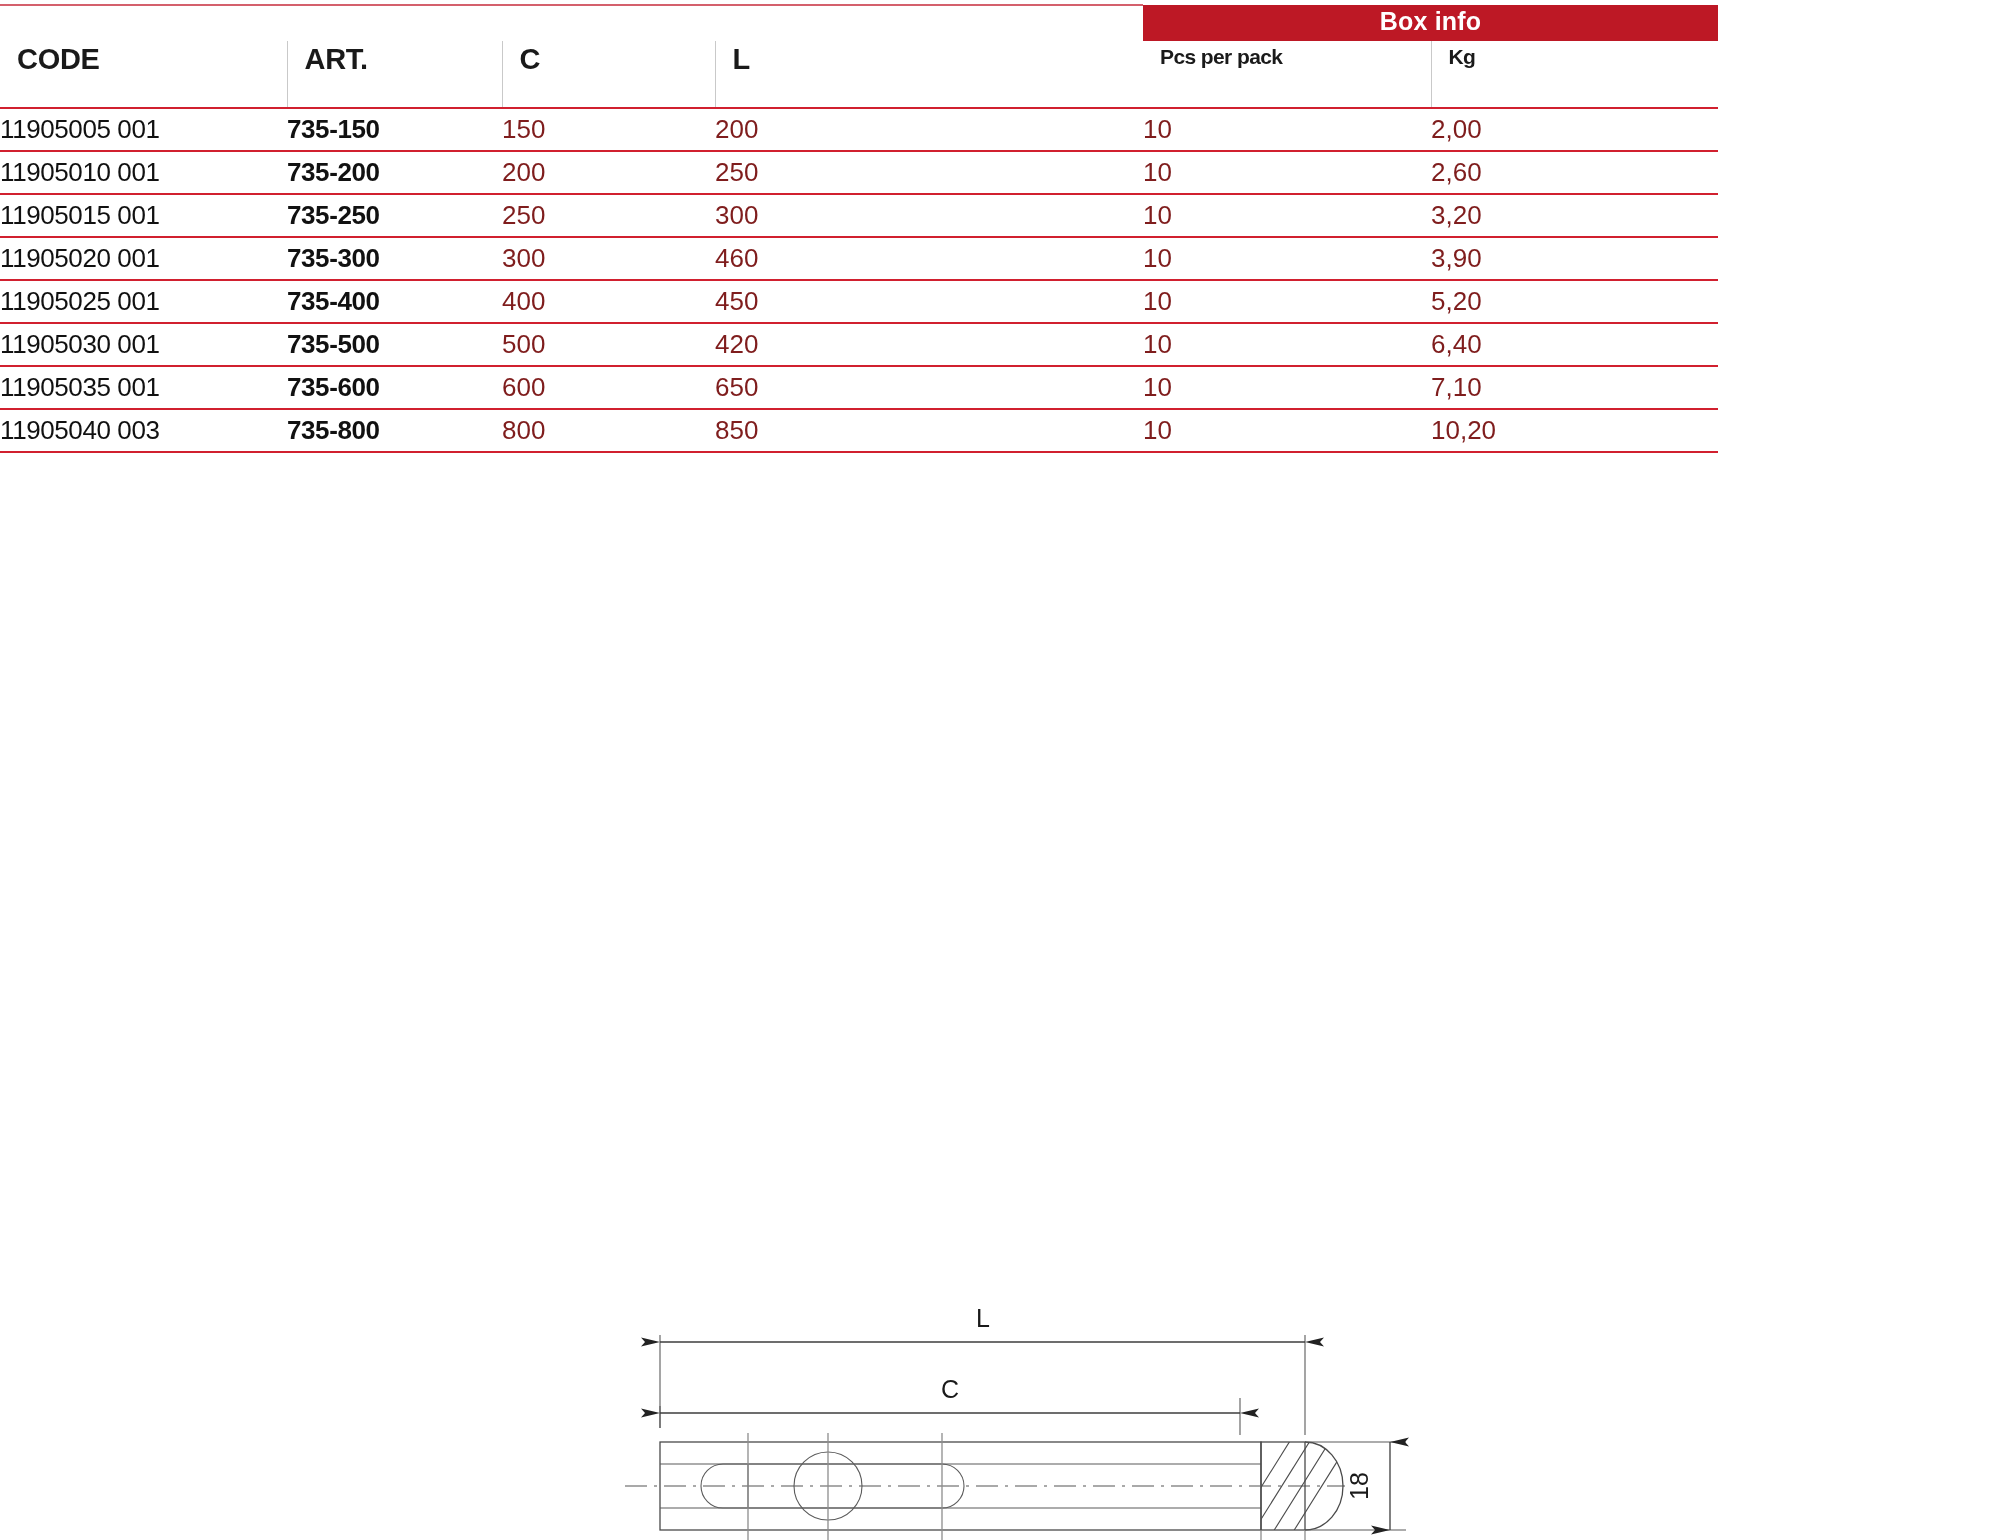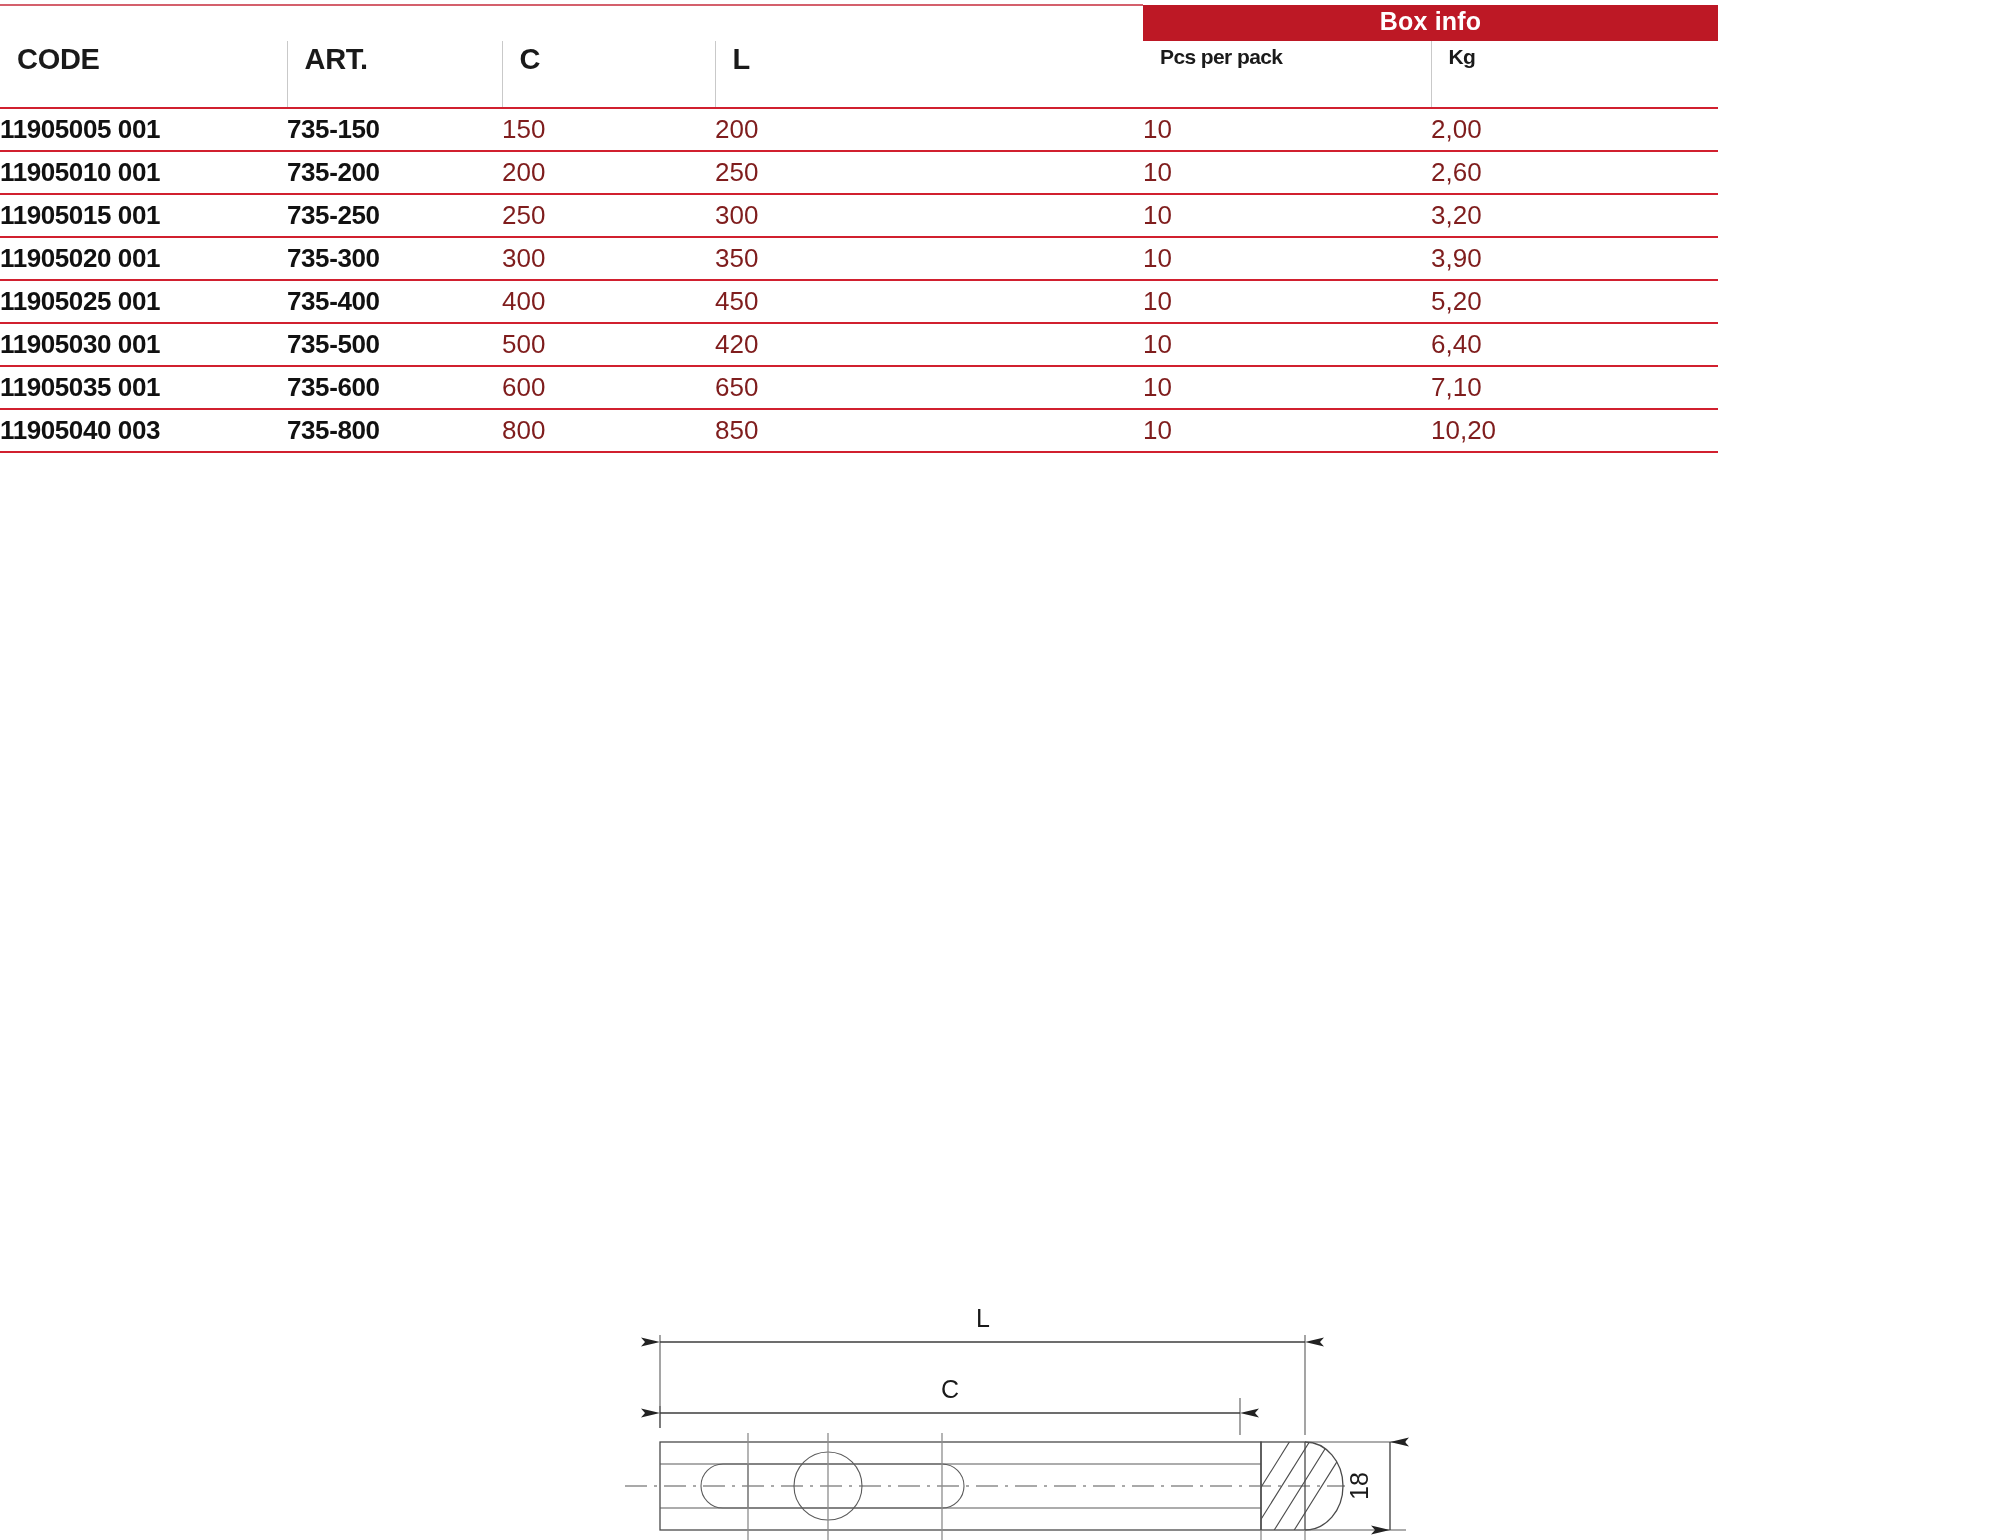--- a/index.html
+++ b/index.html
@@ -63,21 +63,21 @@
   tr.data-row td{
     height:41px;padding:0;
     border-top:2px solid #d1202f;
     background:#ffffff;
     vertical-align:middle;
   }
   tr.data-row.first td{border-top:2px solid #d1202f;}
   tr.bottom-rule td{height:0;border-top:2px solid #d1202f;padding:0;}
 
   .cell-code{
-    font-weight:bold;font-size:26px;padding-left:17px;
+    font-weight:normal;font-size:26px;padding-left:17px;
     letter-spacing:-0.4px;white-space:nowrap;color:#111;
   }
   .cell-art{
     font-weight:bold;font-size:26px;padding-left:17px;
     letter-spacing:-0.4px;white-space:nowrap;color:#111;margin-left:8px;
   }
   .cell-num{
     font-weight:400;font-size:26px;padding-left:17px;
     letter-spacing:0px;white-space:nowrap;color:#7f1d1d;
   }
@@ -174,21 +174,21 @@
         <td class="cell-art">735-250</td>
         <td class="cell-num">250</td>
         <td class="cell-num">300</td>
         <td class="cell-num">10</td>
         <td class="cell-num">3,20</td>
       </tr>
       <tr class="data-row">
         <td class="cell-code">11905020 001</td>
         <td class="cell-art">735-300</td>
         <td class="cell-num">300</td>
-        <td class="cell-num">350</td>
+        <td class="cell-num">460</td>
         <td class="cell-num">10</td>
         <td class="cell-num">3,90</td>
       </tr>
       <tr class="data-row">
         <td class="cell-code">11905025 001</td>
         <td class="cell-art">735-400</td>
         <td class="cell-num">400</td>
         <td class="cell-num">450</td>
         <td class="cell-num">10</td>
         <td class="cell-num">5,20</td>

